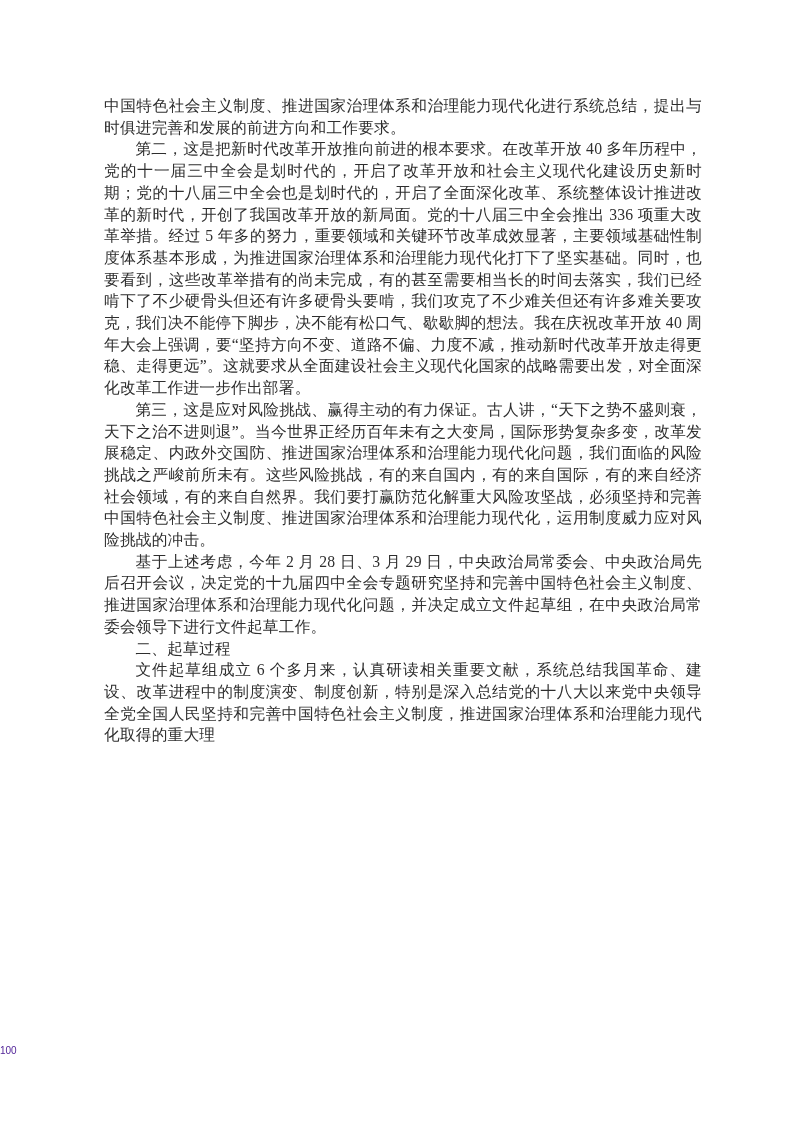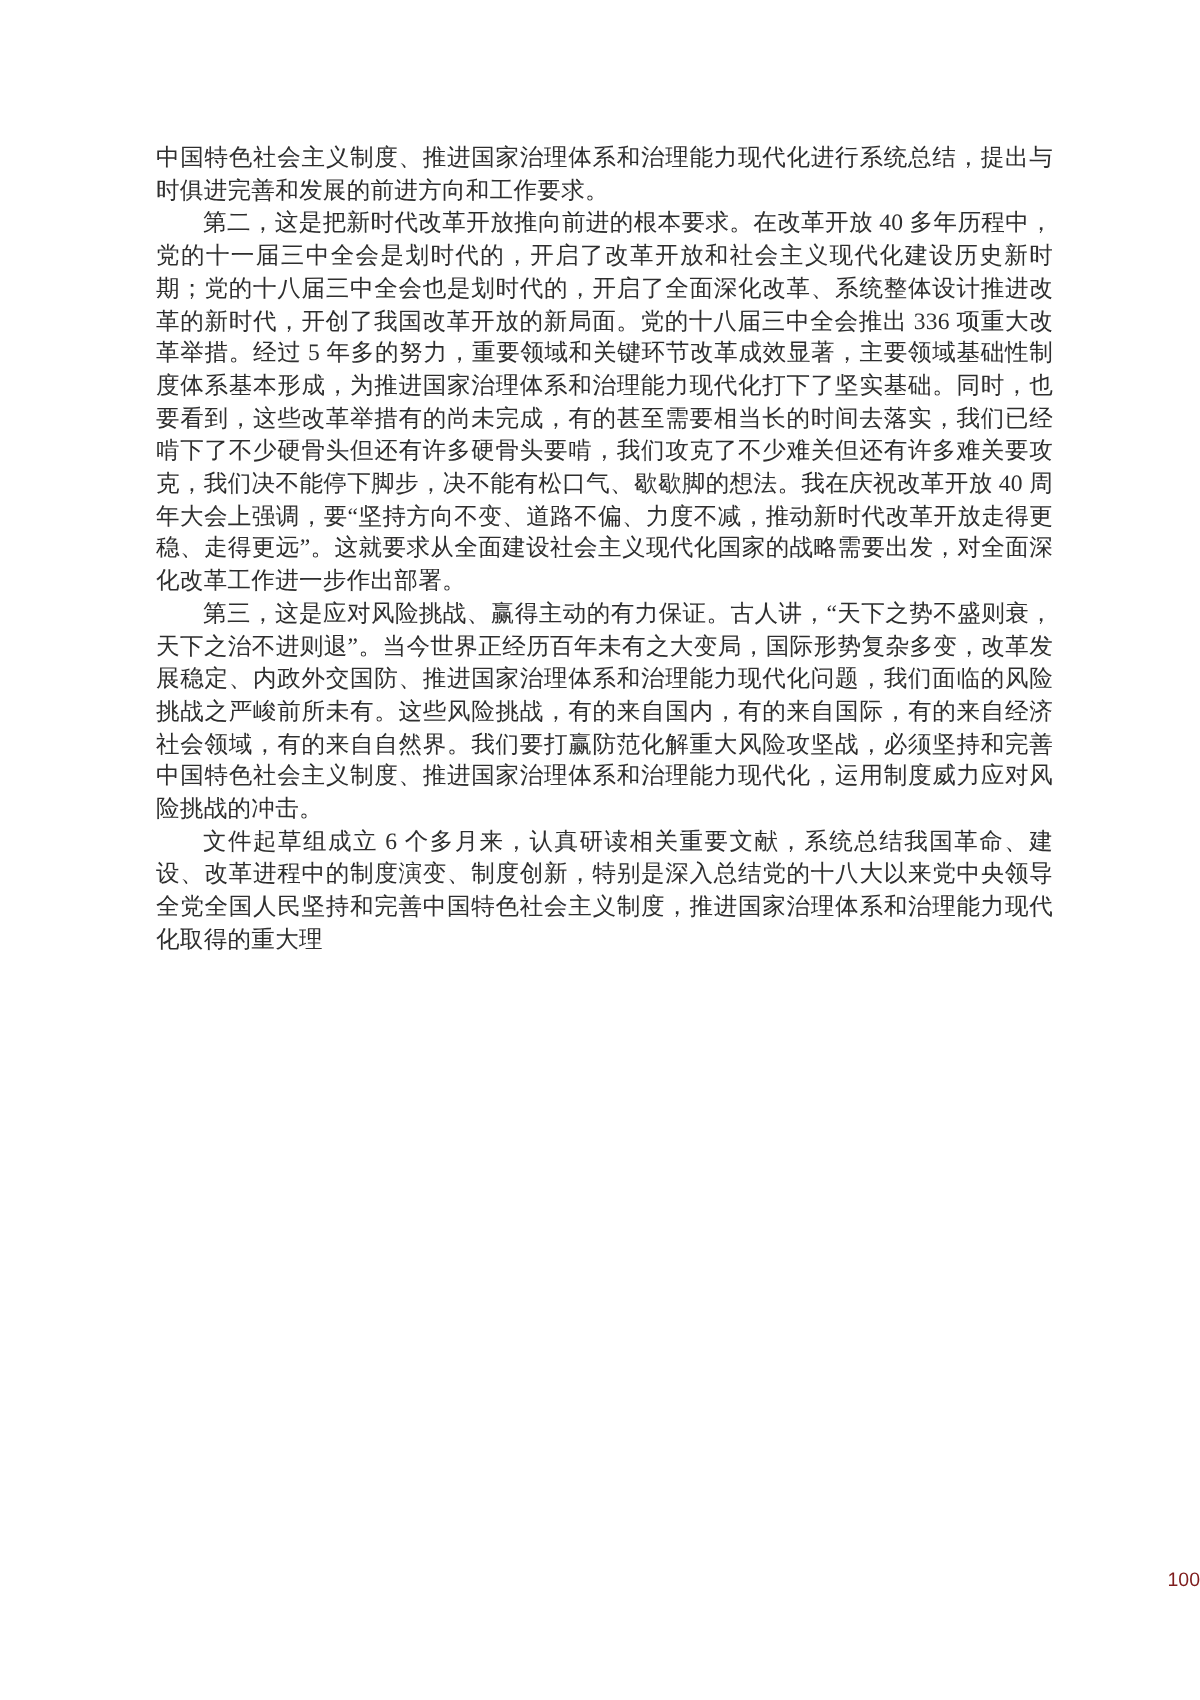--- a/index.html
+++ b/index.html
@@ -25,30 +25,32 @@
     text-justify: inter-ideograph;
     letter-spacing: 0.2px;
   }
   .para { text-indent: 0; }
   .para.indent { text-indent: 2em; font-family: Liberation Serif, serif; }
   .footer {
     position: absolute;
     left: 0;
     right: 0;
     top: 1045px;
-    text-align: right;
-    font-size: 13px;
-    color: #7f1d1d;
+    text-align: left;
+    font-size: 10px;
+    color: #4c1d95;
     font-family: "Liberation Sans", "DejaVu Sans", sans-serif;
   }
 </style>
 </head>
 <body>
 
 <div class="page">
   <div class="text-block">
       <p class="para">中国特色社会主义制度、推进国家治理体系和治理能力现代化进行系统总结，提出与时俱进完善和发展的前进方向和工作要求。</p>
       <p class="para indent">第二，这是把新时代改革开放推向前进的根本要求。在改革开放 40 多年历程中，党的十一届三中全会是划时代的，开启了改革开放和社会主义现代化建设历史新时期；党的十八届三中全会也是划时代的，开启了全面深化改革、系统整体设计推进改革的新时代，开创了我国改革开放的新局面。党的十八届三中全会推出 336 项重大改革举措。经过 5 年多的努力，重要领域和关键环节改革成效显著，主要领域基础性制度体系基本形成，为推进国家治理体系和治理能力现代化打下了坚实基础。同时，也要看到，这些改革举措有的尚未完成，有的甚至需要相当长的时间去落实，我们已经啃下了不少硬骨头但还有许多硬骨头要啃，我们攻克了不少难关但还有许多难关要攻克，我们决不能停下脚步，决不能有松口气、歇歇脚的想法。我在庆祝改革开放 40 周年大会上强调，要“坚持方向不变、道路不偏、力度不减，推动新时代改革开放走得更稳、走得更远”。这就要求从全面建设社会主义现代化国家的战略需要出发，对全面深化改革工作进一步作出部署。</p>
       <p class="para indent">第三，这是应对风险挑战、赢得主动的有力保证。古人讲，“天下之势不盛则衰，天下之治不进则退”。当今世界正经历百年未有之大变局，国际形势复杂多变，改革发展稳定、内政外交国防、推进国家治理体系和治理能力现代化问题，我们面临的风险挑战之严峻前所未有。这些风险挑战，有的来自国内，有的来自国际，有的来自经济社会领域，有的来自自然界。我们要打赢防范化解重大风险攻坚战，必须坚持和完善中国特色社会主义制度、推进国家治理体系和治理能力现代化，运用制度威力应对风险挑战的冲击。</p>
+      <p class="para indent">基于上述考虑，今年 2 月 28 日、3 月 29 日，中央政治局常委会、中央政治局先后召开会议，决定党的十九届四中全会专题研究坚持和完善中国特色社会主义制度、推进国家治理体系和治理能力现代化问题，并决定成立文件起草组，在中央政治局常委会领导下进行文件起草工作。</p>
+      <p class="para indent">二、起草过程</p>
       <p class="para indent">文件起草组成立 6 个多月来，认真研读相关重要文献，系统总结我国革命、建设、改革进程中的制度演变、制度创新，特别是深入总结党的十八大以来党中央领导全党全国人民坚持和完善中国特色社会主义制度，推进国家治理体系和治理能力现代化取得的重大理</p>
     </div>
   <div class="footer">100</div>
 </div>
 
 </body></html>

